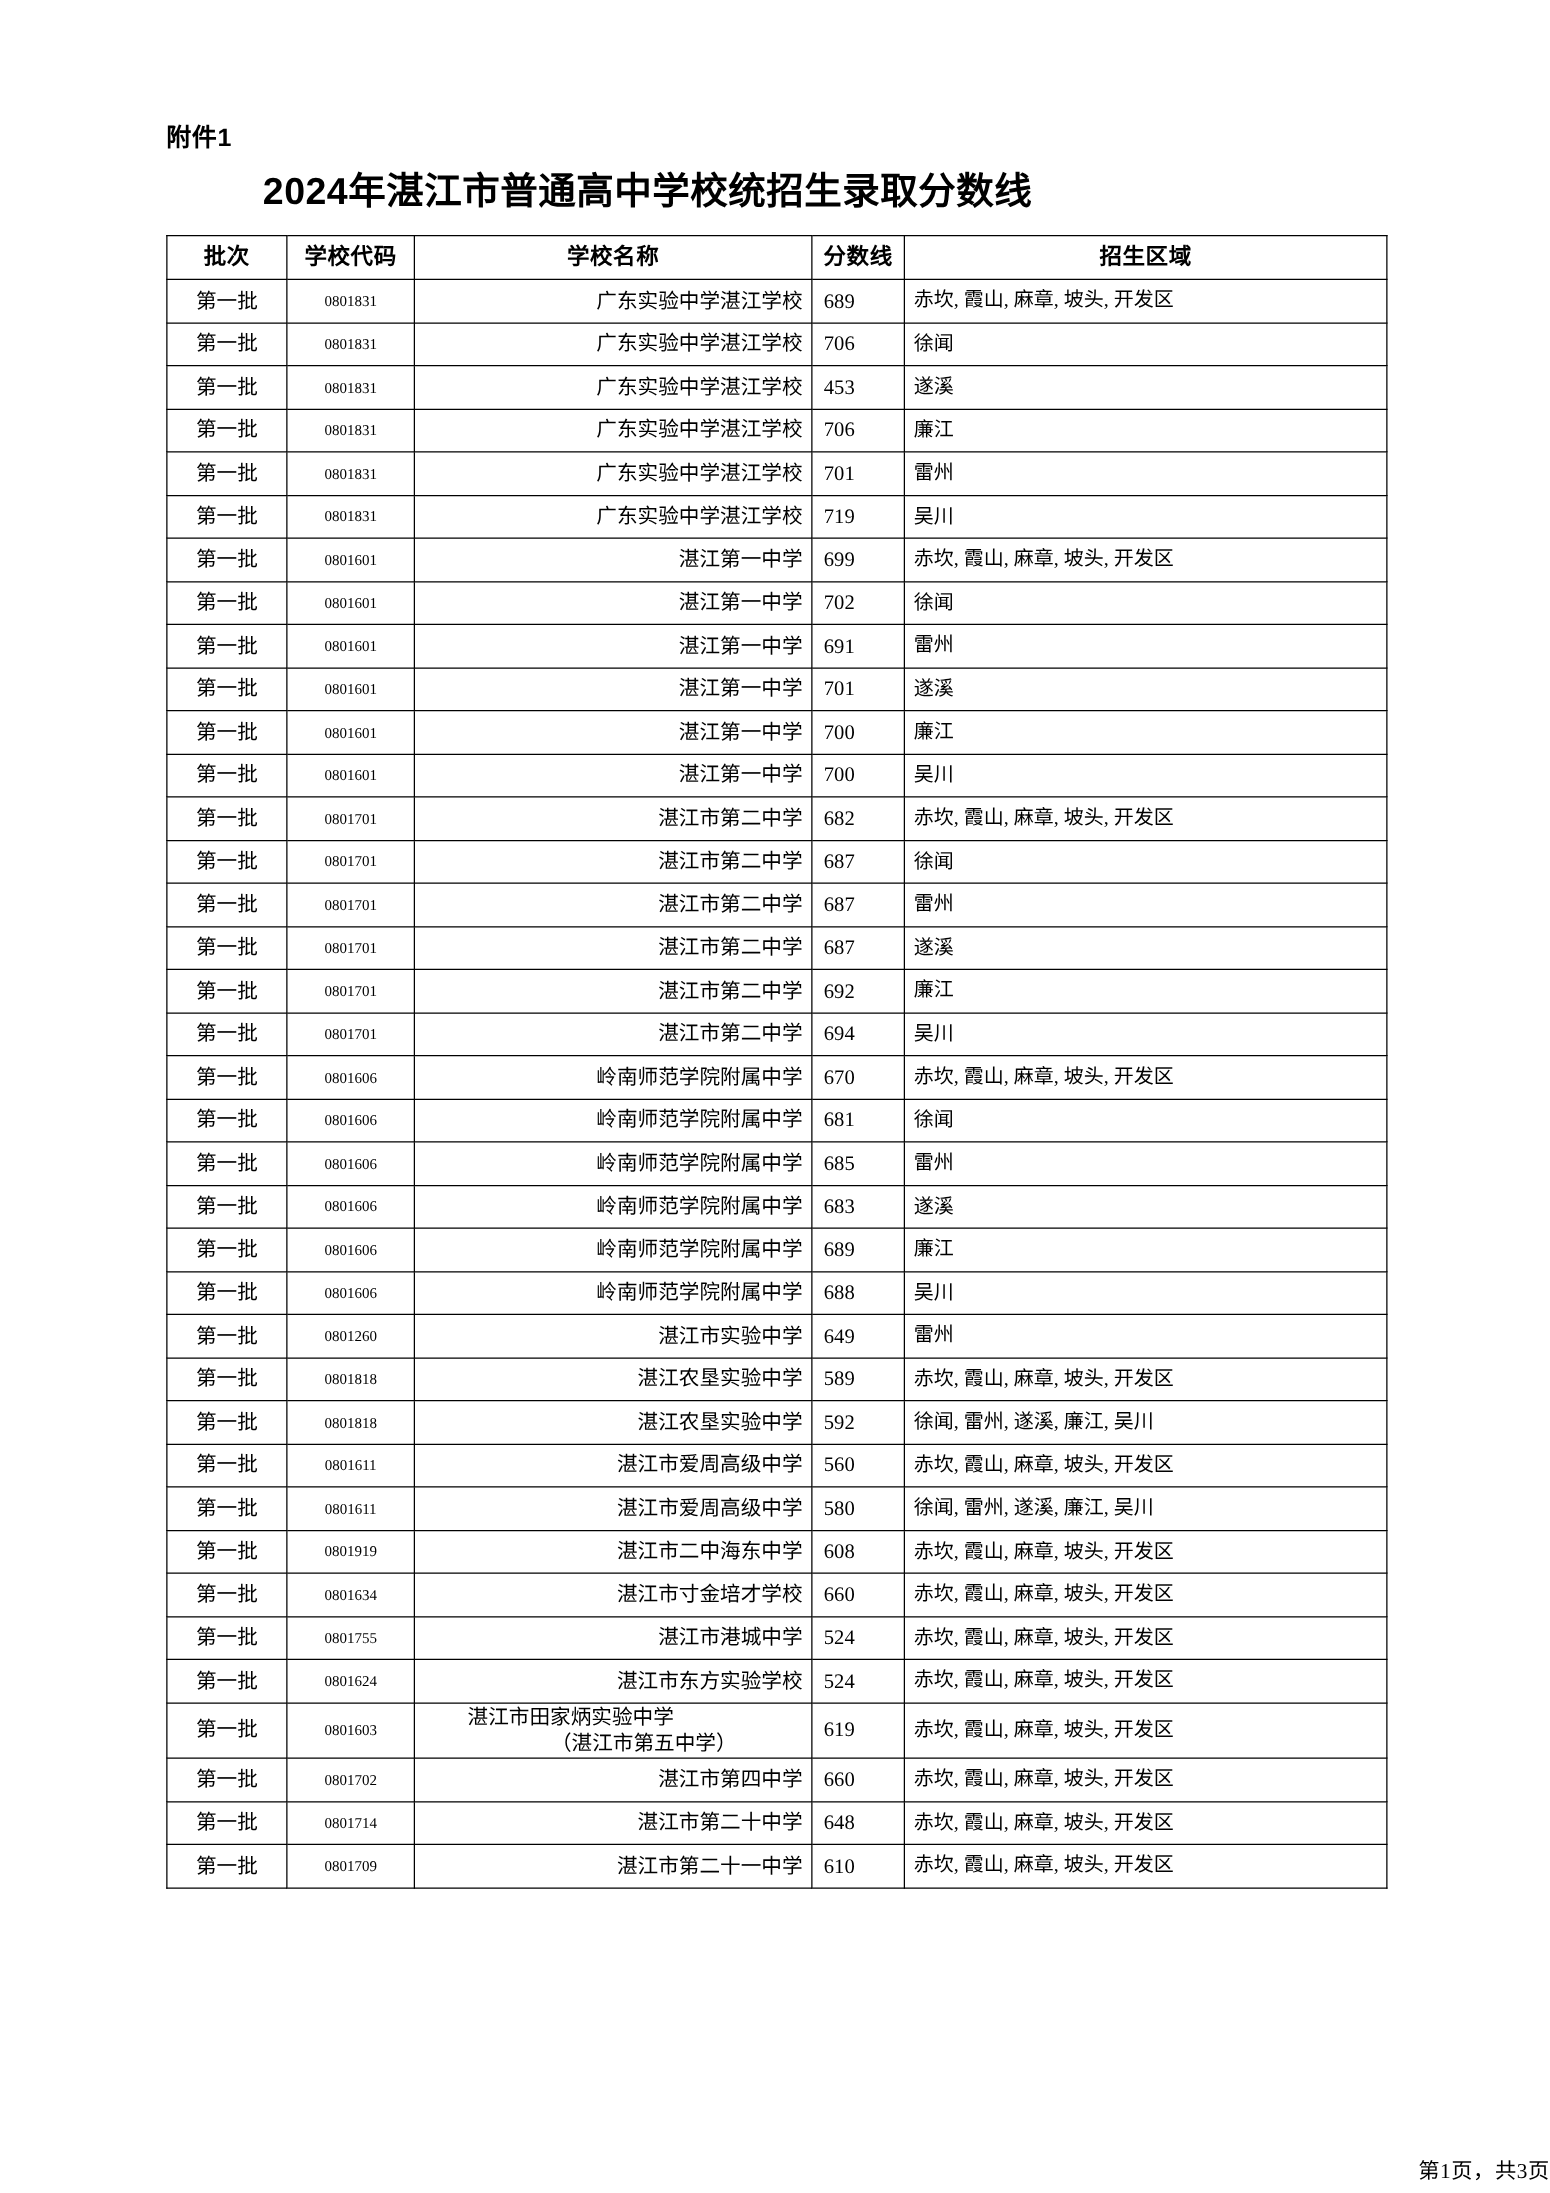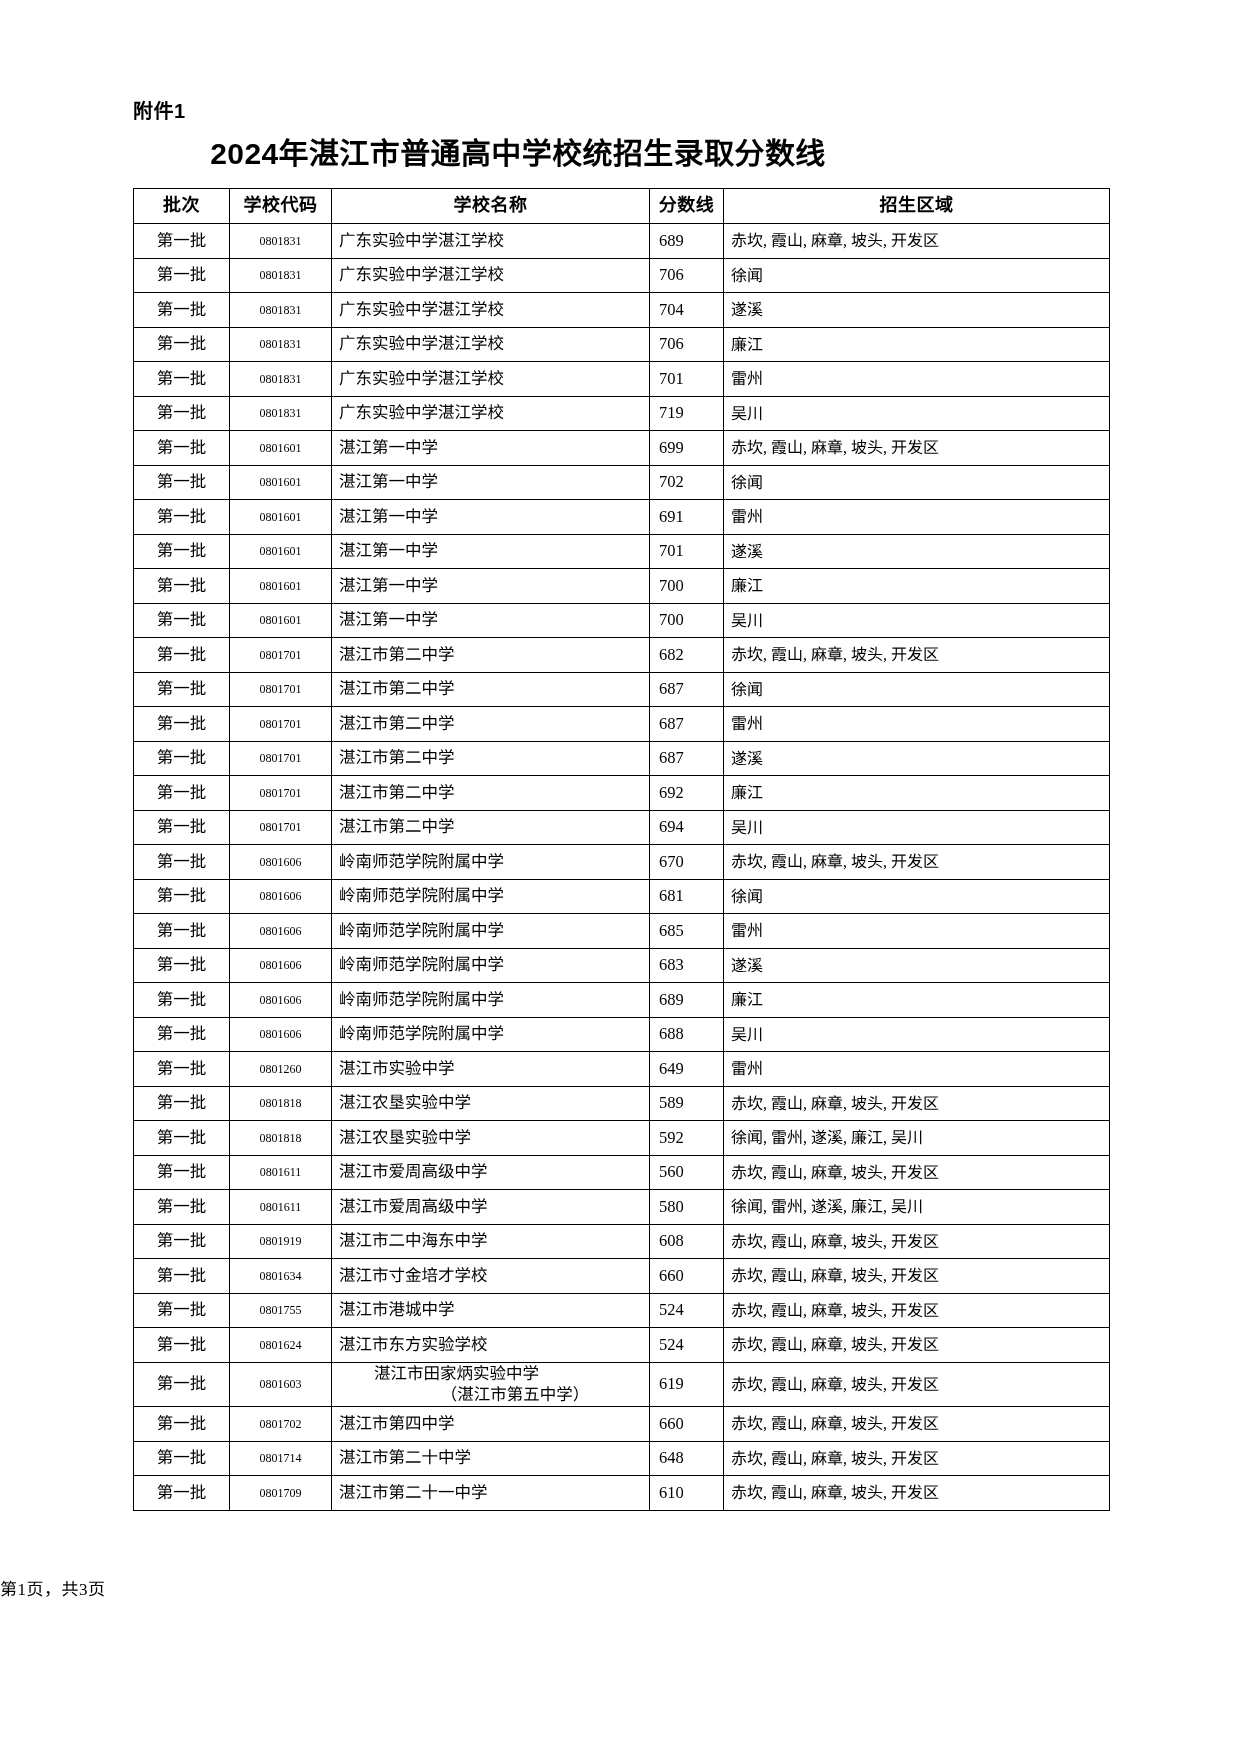--- a/index.html
+++ b/index.html
@@ -86,40 +86,40 @@
     height: 33.5px;
     font-weight: normal;
   }
   .cell {
     padding: 0 7px;
     white-space: nowrap;
     overflow: hidden;
   }
   td.batch-cell .cell   { text-align: center; }
   td.code-cell  .cell   { text-align: center; font-size: 12px; }
-  td.name-cell  .cell   { text-align: left; }
+  td.name-cell  .cell   { text-align: right; }
   td.score-cell .cell   { text-align: left; padding-left: 9px; }
   td.region-cell .cell  { text-align: left; font-size: 16px; }
 
   tr.tall-row td { height: 66px; }
   .name-two-line {
     padding: 0 7px;
     text-align: left;
     line-height: 1.32;
     white-space: pre-line;
     margin-left: 35px;
   }
   .name-two-line .ln2 { display: block; padding-left: 14px; text-align: center; }
 
   .footer {
     position: absolute;
     left: 0;
-    top: 1575px;
+    top: 1722px;
     width: 1240px;
-    text-align: left;
+    text-align: right;
     font-size: 17px;
     font-family: "Liberation Serif", "DejaVu Serif", serif;
     letter-spacing: 0.5px;
   }
 </style>
 </head>
 <body>
 
 <div class="page">
 
@@ -184,21 +184,21 @@
             <td class="batch-cell">
               <div class="cell">第一批</div>
             </td>
             <td class="code-cell">
               <div class="cell">0801831</div>
             </td>
             <td class="name-cell">
               <div class="cell">广东实验中学湛江学校</div>
             </td>
             <td class="score-cell">
-              <div class="cell">704</div>
+              <div class="cell">453</div>
             </td>
             <td class="region-cell">
               <div class="cell">遂溪</div>
             </td>
           </tr>
           <tr>
             <td class="batch-cell">
               <div class="cell">第一批</div>
             </td>
             <td class="code-cell">

